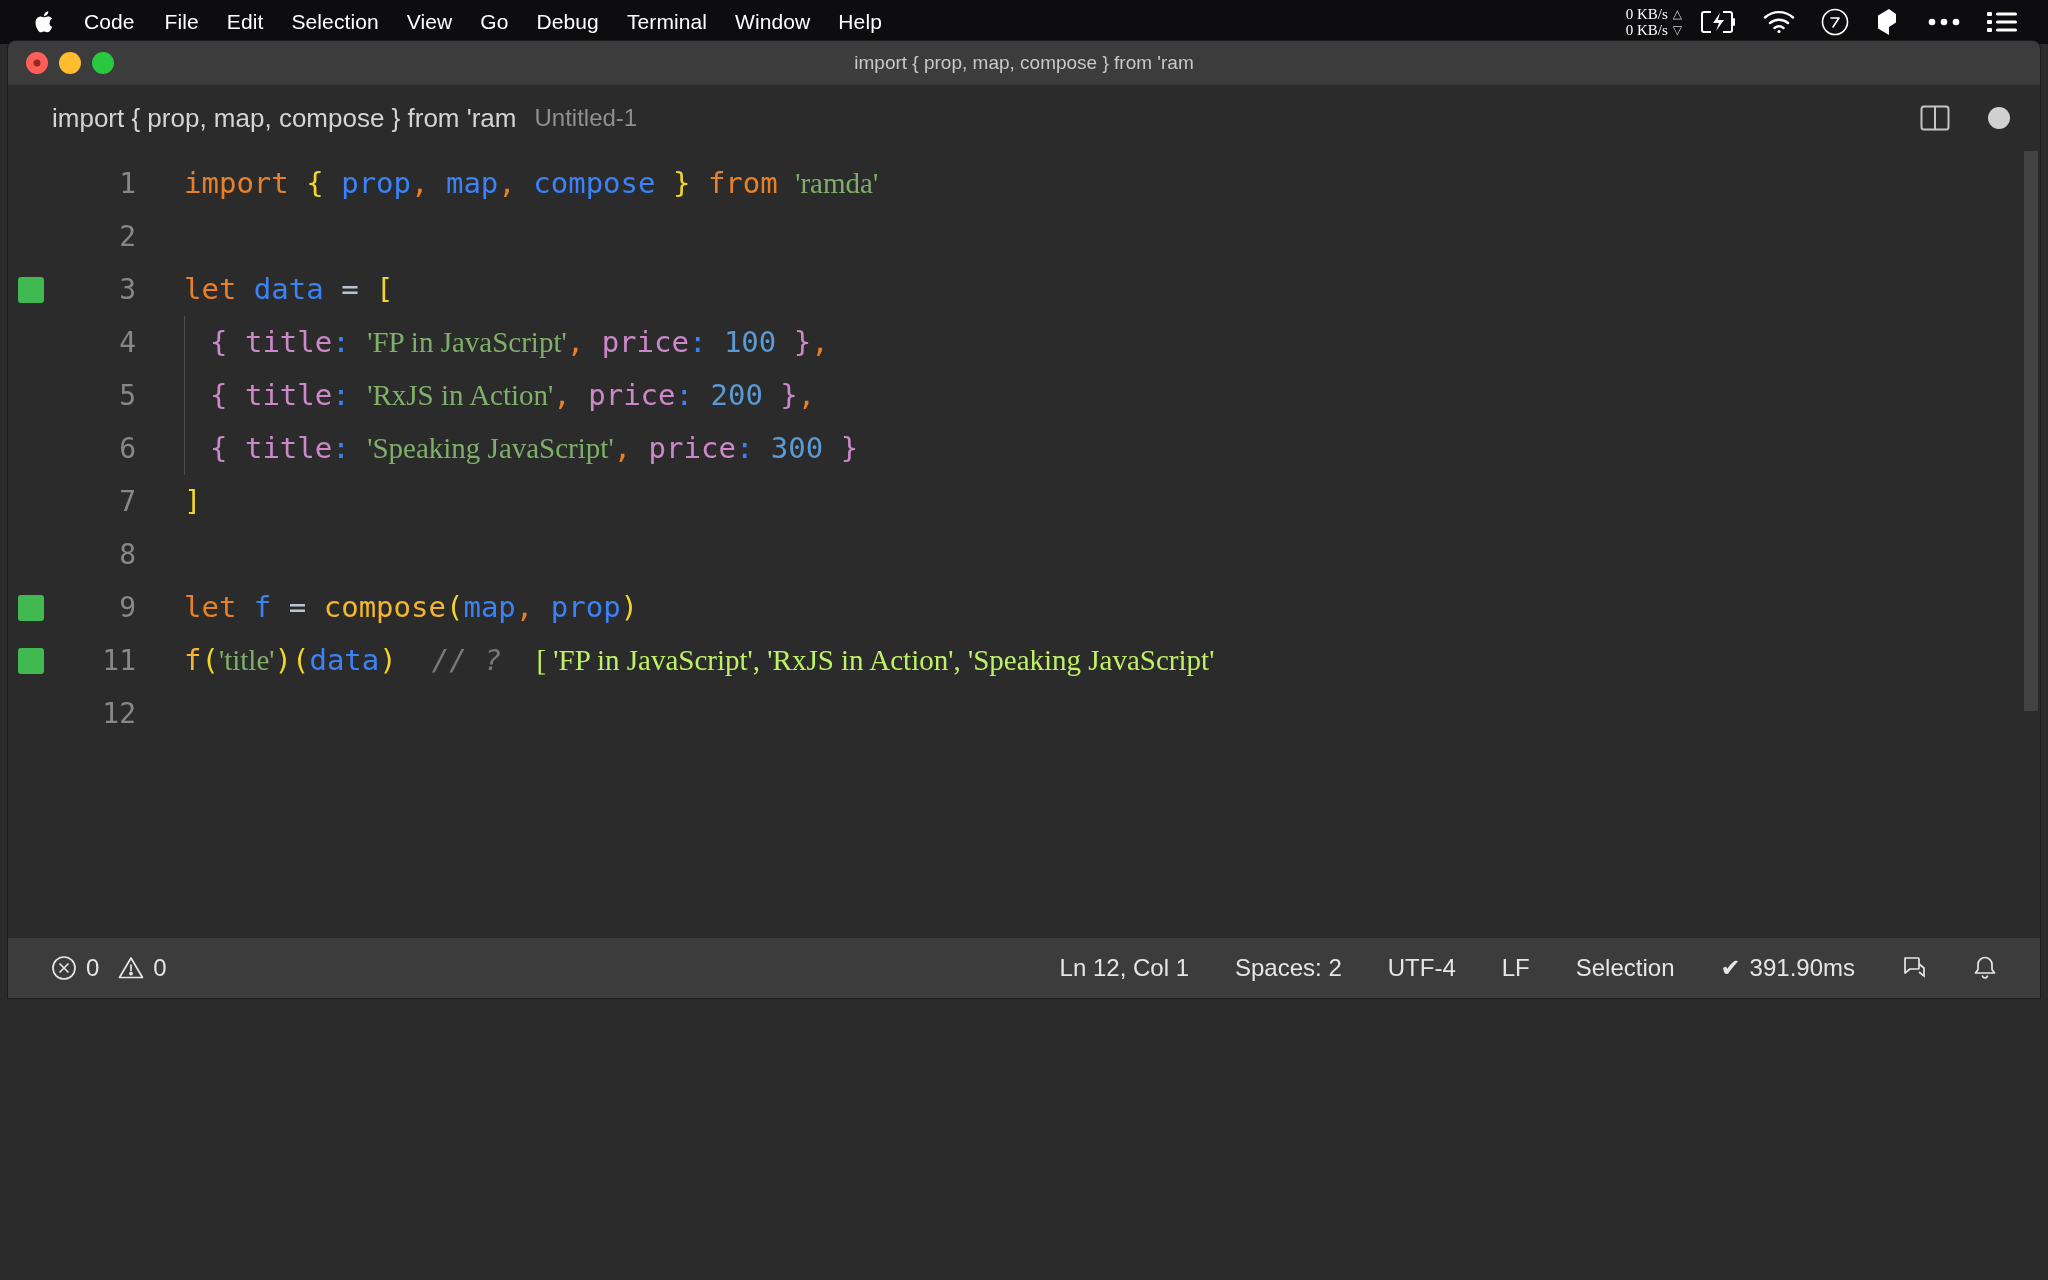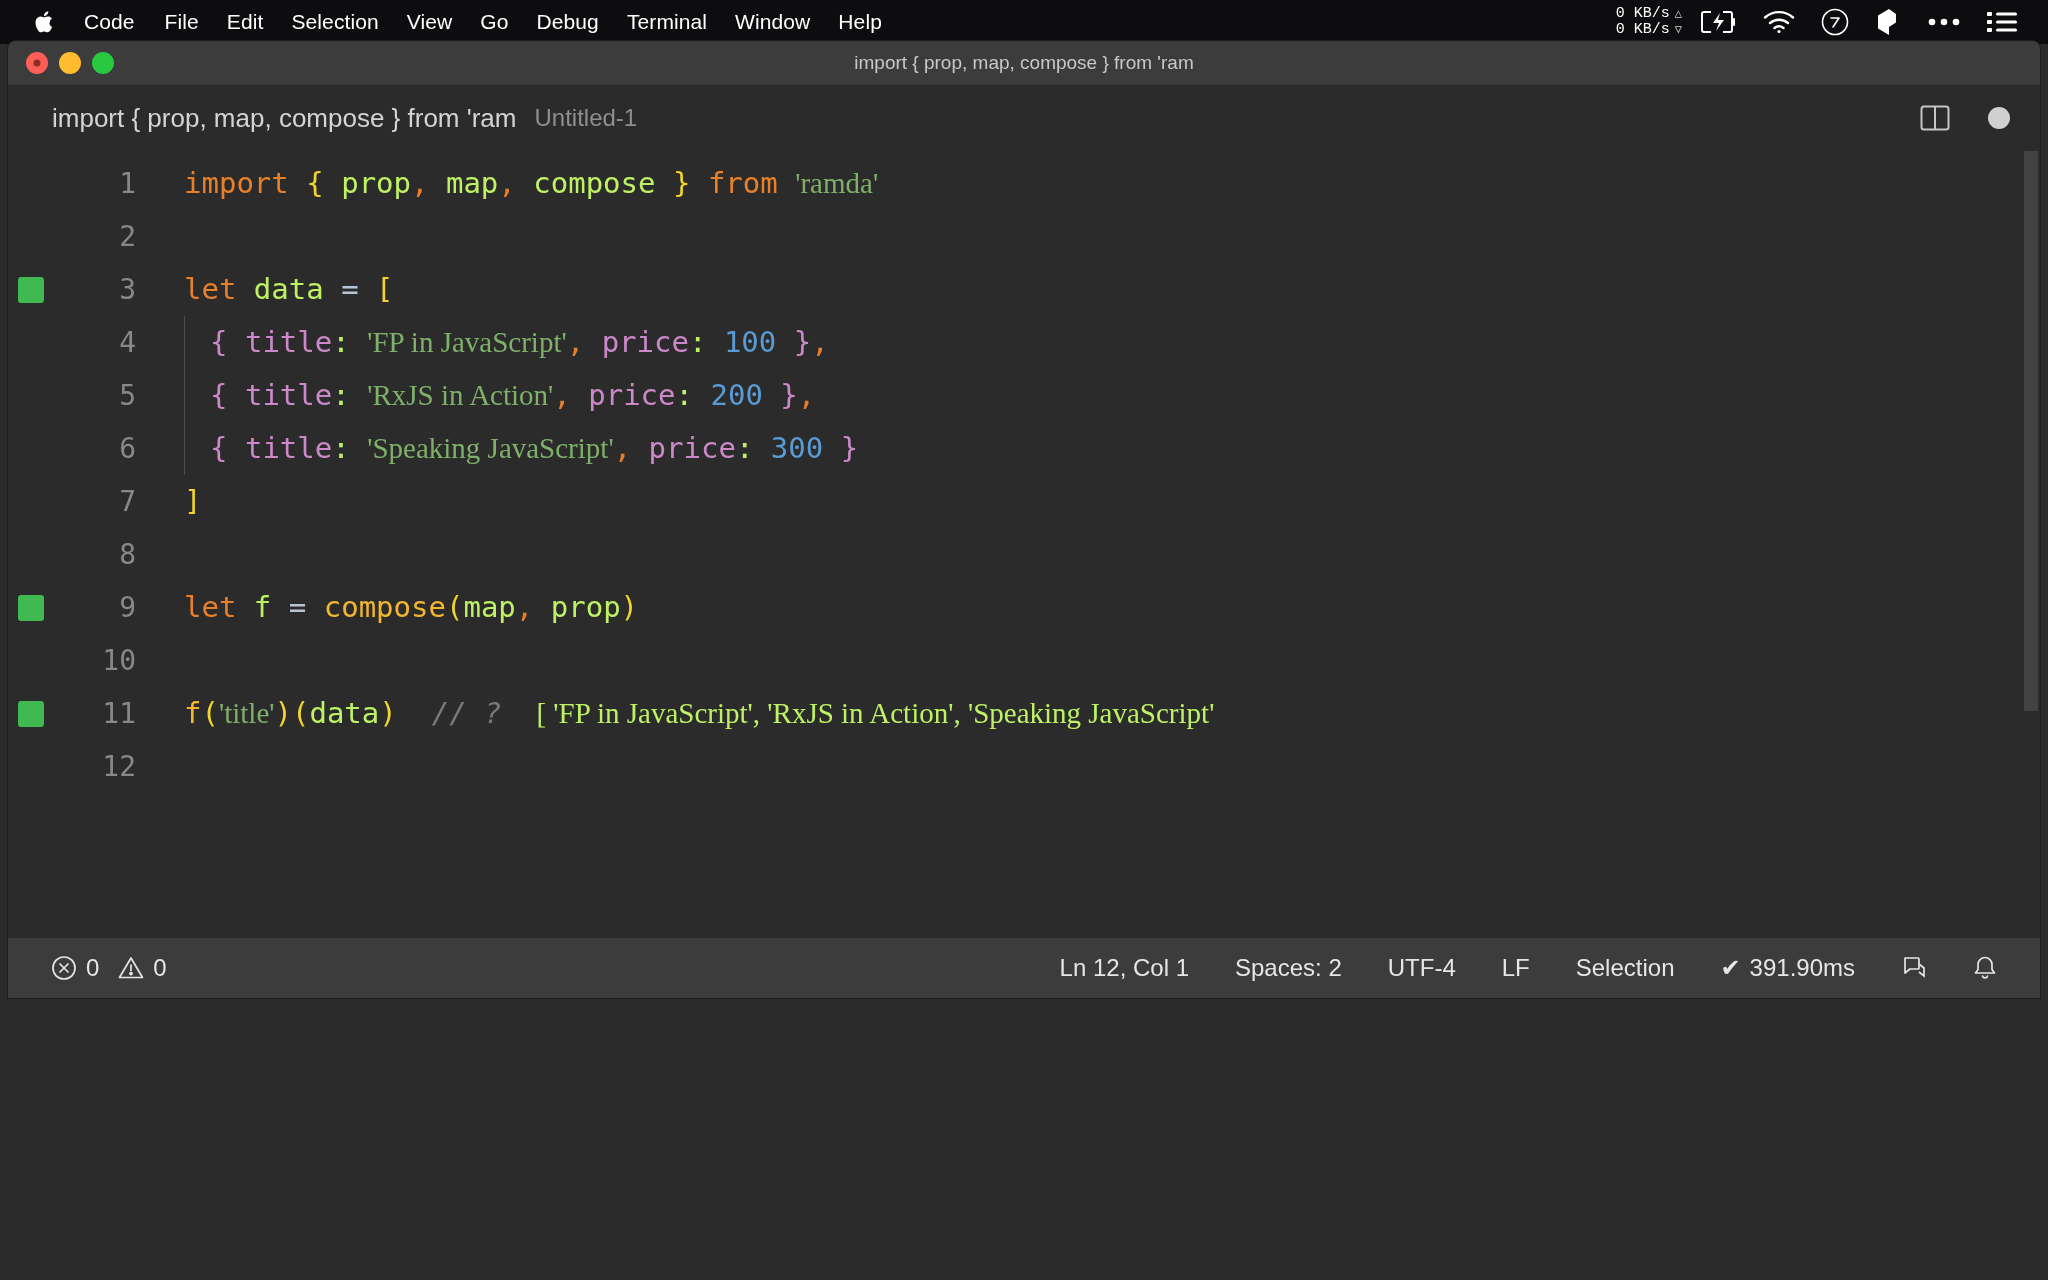--- a/index.html
+++ b/index.html
@@ -28,21 +28,21 @@
     font-size:21px; color:#ffffff; letter-spacing:.1px;
   }
   .menu-item.app-name{ font-weight:normal; padding:0 16px; }
   .menubar-right{
     margin-left:auto; display:flex; align-items:center; height:44px;
     padding-right:18px; gap:0px;
   }
   .net-speed{
     display:flex; flex-direction:column; justify-content:center;
     font-size:15px; line-height:16px; color:#fff; margin-right:6px;
-    font-family:Liberation Mono, monospace;
+    font-family:Liberation Serif, serif;
   }
   .net-row{ display:flex; align-items:center; gap:5px; white-space:nowrap; }
   .net-row span.arrow{ font-size:12px; color:#cfcfcf; }
   .tray-icon{
     height:44px; display:flex; align-items:center; justify-content:center;
     padding:0 13px;
   }
 
   
   .vscode-window{
@@ -102,21 +102,21 @@
   .gutter-mark .sq{ width:26px; height:26px; background:#3fb950; border-radius:3px; }
   .lineno{
     flex:0 0 104px; text-align:right; padding-right:22px;
     color:#888888; font-size:28px;
   }
   .code{ flex:1 1 auto; padding-left:26px; }
 
   
   .t-kw    { color:#e8802a; }      
   .t-brace { color:#f2d42c; }      
-  .t-var   { color:#bef264; }      
+  .t-var   { color:#3b82f6; }      
   .t-str   { color:#7fb069;font-family:Liberation Serif, serif; }      
   .t-prop  { color:#cc88c9; }      
   .t-num   { color:#5b9bd5; }      
   .t-fn    { color:#f2b632; }      
   .t-punc  { color:#e8802a; }      
   .t-cmt   { color:#7a7a7a; font-style:italic; }
   .t-res   { color:#bef264;font-family:Liberation Serif, serif; }      
   .t-op    { color:#b7c5d3; }
 
   
@@ -257,21 +257,20 @@
     <div class="code-area">
         <div class="line"><div class="gutter-mark"></div><div class="lineno">1</div><div class="code"><span class="t-kw">import</span><span class="t-op"> </span><span class="t-brace">{</span><span class="t-op"> </span><span class="t-var">prop</span><span class="t-punc">,</span><span class="t-op"> </span><span class="t-var">map</span><span class="t-punc">,</span><span class="t-op"> </span><span class="t-var">compose</span><span class="t-op"> </span><span class="t-brace">}</span><span class="t-op"> </span><span class="t-kw">from</span><span class="t-op"> </span><span class="t-str">'ramda'</span></div></div>
         <div class="line"><div class="gutter-mark"></div><div class="lineno">2</div><div class="code"></div></div>
         <div class="line"><div class="gutter-mark"><div class="sq"></div></div><div class="lineno">3</div><div class="code"><span class="t-kw">let</span><span class="t-op"> </span><span class="t-var">data</span><span class="t-op"> </span><span class="t-op">=</span><span class="t-op"> </span><span class="t-brace">[</span></div></div>
         <div class="line"><div class="gutter-mark"></div><div class="lineno">4</div><div class="code"><span style="display: inline-block; border-left: 1px solid rgb(77, 77, 77); height: 53px; vertical-align: top; margin-right: 25px;"></span><span class="t-prop">{</span><span class="t-op"> </span><span class="t-prop">title</span><span class="t-var">:</span><span class="t-op"> </span><span class="t-str">'FP in JavaScript'</span><span class="t-punc">,</span><span class="t-op"> </span><span class="t-prop">price</span><span class="t-var">:</span><span class="t-op"> </span><span class="t-num">100</span><span class="t-op"> </span><span class="t-prop">}</span><span class="t-punc">,</span></div></div>
         <div class="line"><div class="gutter-mark"></div><div class="lineno">5</div><div class="code"><span style="display: inline-block; border-left: 1px solid rgb(77, 77, 77); height: 53px; vertical-align: top; margin-right: 25px;"></span><span class="t-prop">{</span><span class="t-op"> </span><span class="t-prop">title</span><span class="t-var">:</span><span class="t-op"> </span><span class="t-str">'RxJS in Action'</span><span class="t-punc">,</span><span class="t-op"> </span><span class="t-prop">price</span><span class="t-var">:</span><span class="t-op"> </span><span class="t-num">200</span><span class="t-op"> </span><span class="t-prop">}</span><span class="t-punc">,</span></div></div>
         <div class="line"><div class="gutter-mark"></div><div class="lineno">6</div><div class="code"><span style="display: inline-block; border-left: 1px solid rgb(77, 77, 77); height: 53px; vertical-align: top; margin-right: 25px;"></span><span class="t-prop">{</span><span class="t-op"> </span><span class="t-prop">title</span><span class="t-var">:</span><span class="t-op"> </span><span class="t-str">'Speaking JavaScript'</span><span class="t-punc">,</span><span class="t-op"> </span><span class="t-prop">price</span><span class="t-var">:</span><span class="t-op"> </span><span class="t-num">300</span><span class="t-op"> </span><span class="t-prop">}</span></div></div>
         <div class="line"><div class="gutter-mark"></div><div class="lineno">7</div><div class="code"><span class="t-brace">]</span></div></div>
         <div class="line"><div class="gutter-mark"></div><div class="lineno">8</div><div class="code"></div></div>
         <div class="line"><div class="gutter-mark"><div class="sq"></div></div><div class="lineno">9</div><div class="code"><span class="t-kw">let</span><span class="t-op"> </span><span class="t-var">f</span><span class="t-op"> </span><span class="t-op">=</span><span class="t-op"> </span><span class="t-fn">compose</span><span class="t-brace">(</span><span class="t-var">map</span><span class="t-punc">,</span><span class="t-op"> </span><span class="t-var">prop</span><span class="t-brace">)</span></div></div>
-        <div class="line"><div class="gutter-mark"></div><div class="lineno">10</div><div class="code"></div></div>
         <div class="line"><div class="gutter-mark"><div class="sq"></div></div><div class="lineno">11</div><div class="code"><span class="t-fn">f</span><span class="t-brace">(</span><span class="t-str">'title'</span><span class="t-brace">)</span><span class="t-brace">(</span><span class="t-var">data</span><span class="t-brace">)</span><span class="t-op">  </span><span class="t-cmt">// ?</span><span class="t-op">  </span><span class="t-res">[ 'FP in JavaScript', 'RxJS in Action', 'Speaking JavaScript'</span></div></div>
         <div class="line"><div class="gutter-mark"></div><div class="lineno">12</div><div class="code"></div></div>
       </div>
 
     <div class="v-scroll">
       <div class="slider"></div>
     </div>
   </div>
 
   <div class="statusbar">

